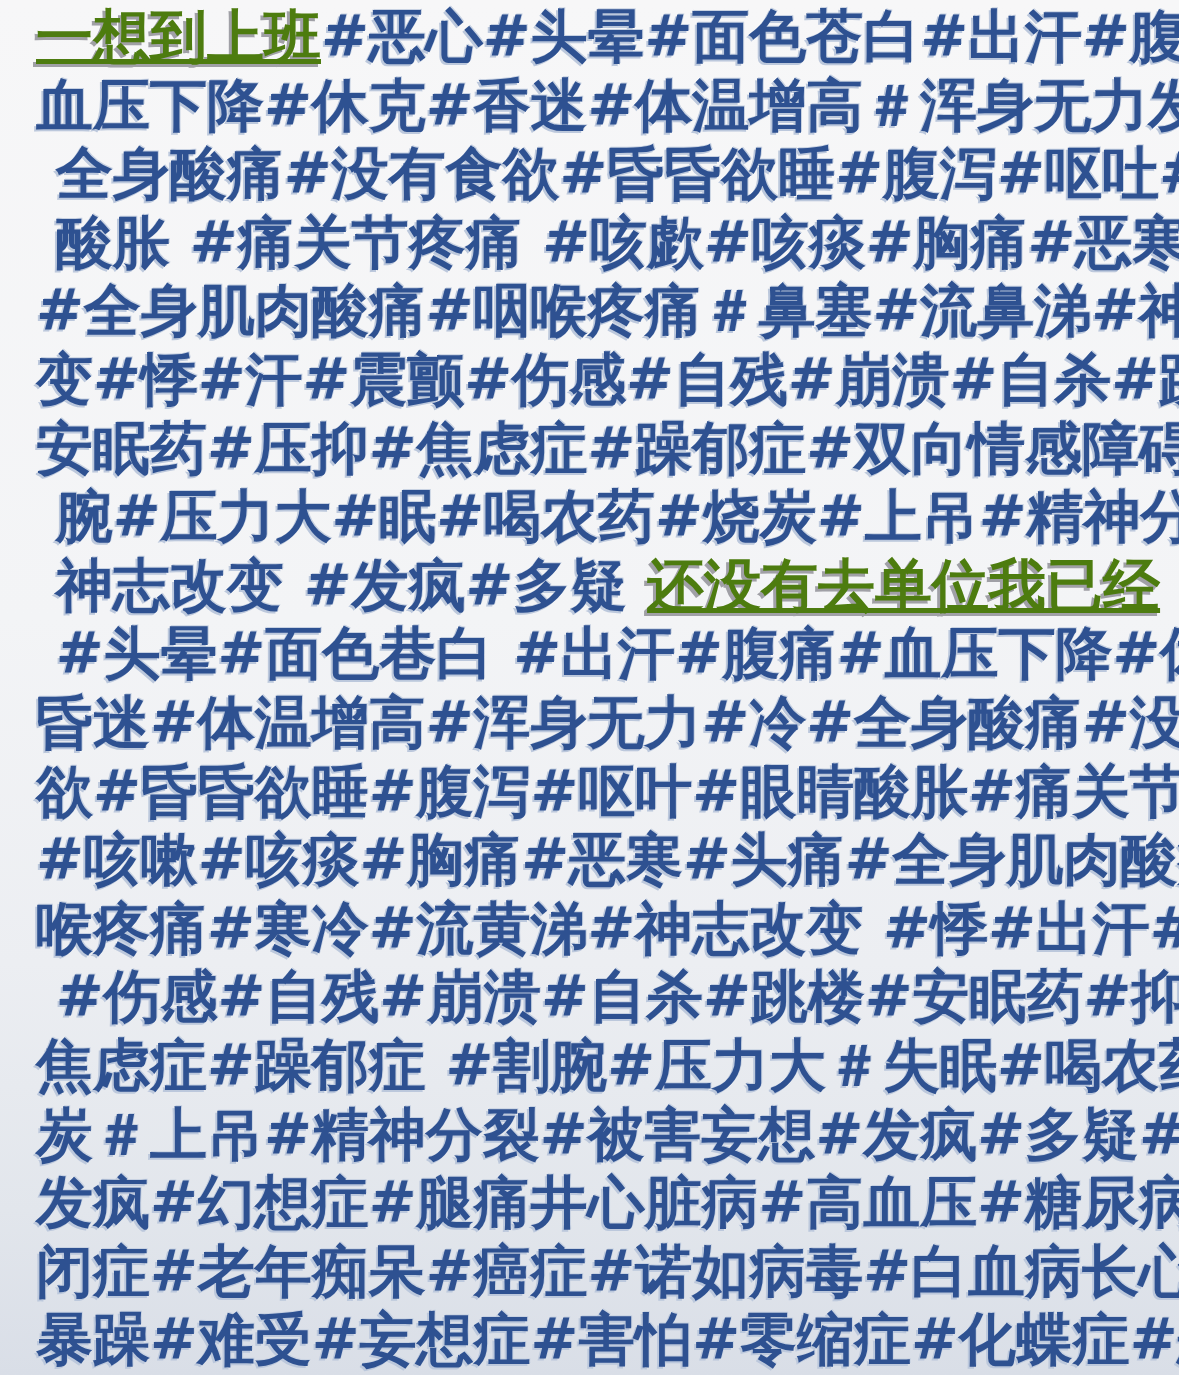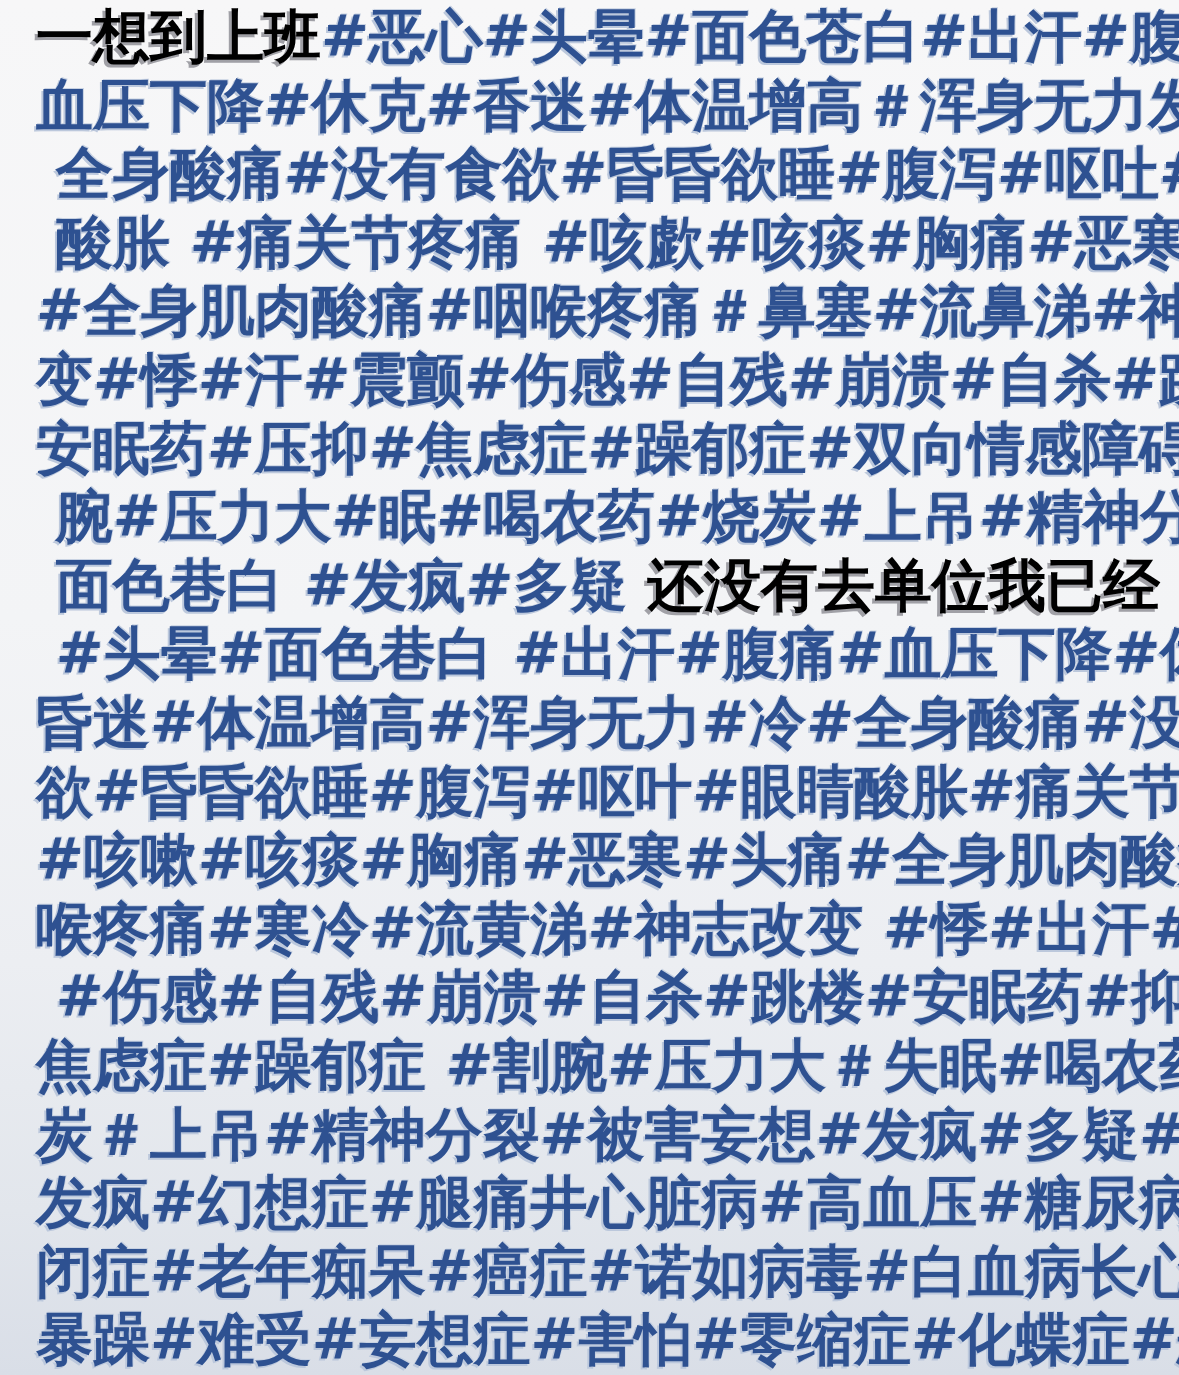--- a/index.html
+++ b/index.html
@@ -31,37 +31,38 @@
     font-size: 57px;
     line-height: 68.6px;
     height: 68.6px;
     letter-spacing: 0px;
   }
   .seg-blue {
     color: #2e5191;
     text-shadow: -2px 2px 0 #bcc8dc, 1px -1px 0 #c8d2e2;
   }
   .seg-black {
-    color: #000000;
+    color: #4d7c0f;
     text-shadow: -3px 3px 0 #a0a0a6;
+    text-decoration: underline;
   }
 </style>
 </head>
 <body>
 
 <div id="text-wall">
     <div class="line"><span class="seg-black">一想到上班</span><span class="seg-blue">#恶心#头晕#面色苍白#出汗#腹痛#</span></div>
     <div class="line"><span class="seg-blue">血压下降#休克#香迷#体温增高＃浑身无力发冷#</span></div>
     <div class="line"><span class="seg-blue"> 全身酸痛#没有食欲#昏昏欲睡#腹泻#呕吐#眼睛</span></div>
     <div class="line"><span class="seg-blue"> 酸胀 #痛关节疼痛 #咳歔#咳痰#胸痛#恶寒#头痛</span></div>
     <div class="line"><span class="seg-blue">#全身肌肉酸痛#咽喉疼痛＃鼻塞#流鼻涕#神志改</span></div>
     <div class="line"><span class="seg-blue">变#悸#汗#震颤#伤感#自残#崩溃#自杀#跳楼#</span></div>
     <div class="line"><span class="seg-blue">安眠药#压抑#焦虑症#躁郁症#双向情感障碍#割</span></div>
     <div class="line"><span class="seg-blue"> 腕#压力大#眠#喝农药#烧炭#上吊#精神分裂#</span></div>
-    <div class="line"><span class="seg-blue"> 面色巷白 #发疯#多疑 </span><span class="seg-black">还没有去单位我已经</span><span class="seg-blue"> #恶心</span></div>
+    <div class="line"><span class="seg-blue"> 神志改变 #发疯#多疑 </span><span class="seg-black">还没有去单位我已经</span><span class="seg-blue"> #恶心</span></div>
     <div class="line"><span class="seg-blue"> #头晕#面色巷白 #出汗#腹痛#血压下降#休克#</span></div>
     <div class="line"><span class="seg-blue">昏迷#体温增高#浑身无力#冷#全身酸痛#没有食</span></div>
     <div class="line"><span class="seg-blue">欲#昏昏欲睡#腹泻#呕叶#眼睛酸胀#痛关节疼痛</span></div>
     <div class="line"><span class="seg-blue">#咳嗽#咳痰#胸痛#恶寒#头痛#全身肌肉酸痛#咽</span></div>
     <div class="line"><span class="seg-blue">喉疼痛#寒冷#流黄涕#神志改变 #悸#出汗#震颤</span></div>
     <div class="line"><span class="seg-blue"> #伤感#自残#崩溃#自杀#跳楼#安眠药#抑郁症#</span></div>
     <div class="line"><span class="seg-blue">焦虑症#躁郁症 #割腕#压力大＃失眠#喝农药#充</span></div>
     <div class="line"><span class="seg-blue">炭＃上吊#精神分裂#被害妄想#发疯#多疑#呕吐</span></div>
     <div class="line"><span class="seg-blue">发疯#幻想症#腿痛井心脏病#高血压#糖尿病#自</span></div>
     <div class="line"><span class="seg-blue">闭症#老年痴呆#癌症#诺如病毒#白血病长心#</span></div>

